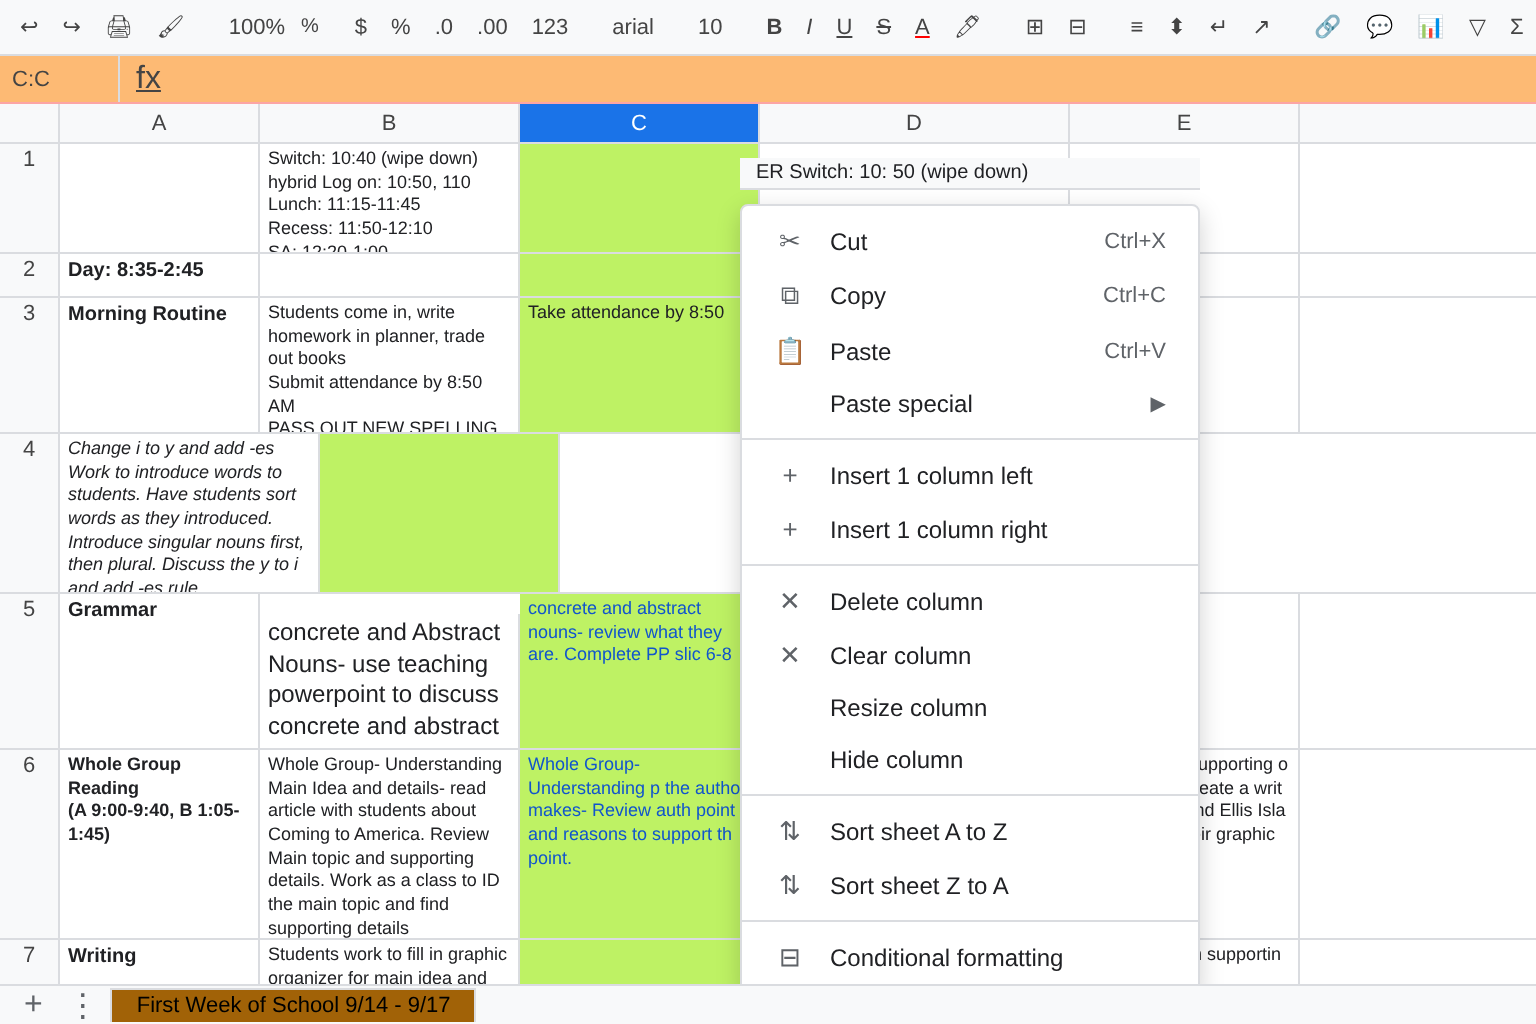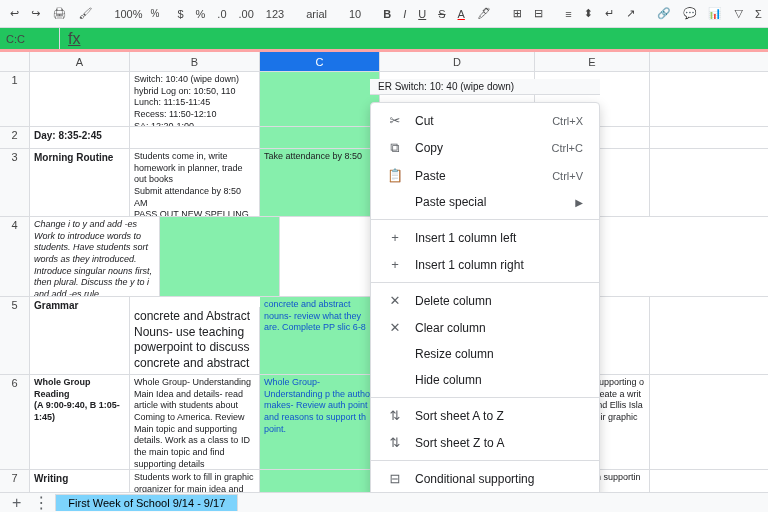--- a/index.html
+++ b/index.html
@@ -24,22 +24,22 @@
       border-radius: 2px;
       font-size: 11px;
       color: #444;
     }
     .toolbar-sep { width: 1px; height: 16px; background: #dadce0; margin: 0 3px; }
     .toolbar-pct { font-size: 11px; color: #444; padding: 0 4px; }
 
     
     #formula-bar {
       height: 24px;
-      background: #22c55e;
-      border-bottom: 3px solid #fca5a5;
+      background: #fdba74;
+      border-bottom: 1px solid #fca5a5;
       display: flex;
       align-items: center;
       font-size: 11px;
     }
     #cell-ref {
       width: 60px;
       border-right: 1px solid #dadce0;
       padding: 0 6px;
       font-size: 11px;
       color: #444;
@@ -121,21 +121,21 @@
       font-size: 10px;
       color: #202124;
       overflow: hidden;
       vertical-align: top;
       position: relative;
       flex-shrink: 0;
       white-space: pre-wrap;
       line-height: 1.3;
     }
     .cell.col-c {
-      background: #86efac;
+      background: #bef264;
     }
     .cell-bold { font-weight: bold; }
     .cell-italic { font-style: italic; }
 
     
     #context-menu {
       position: absolute;
       left: 370px;
       top: 50px;
       width: 230px;
@@ -184,21 +184,21 @@
       background: #f8f9fa;
       border-top: 1px solid #dadce0;
       display: flex;
       align-items: center;
       font-size: 11px;
       padding: 0 6px;
     }
     .sheet-tab {
       padding: 2px 12px;
       border: 1px solid #dadce0;
-      background: #7dd3fc;
+      background: #a16207;
       font-size: 11px;
       cursor: pointer;
       border-bottom: none;
     }
     .sheet-tab-add {
       background: none;
       border: none;
       cursor: pointer;
       font-size: 16px;
       color: #5f6368;
@@ -350,21 +350,21 @@
       <div class="cell cell-bold" style="width:100px;">Writing</div>
       <div class="cell" style="width:130px;font-size:9px;">Students work to fill in graphic organizer for main idea and details</div>
       <div class="cell col-c" style="width:120px;"></div>
       <div class="cell" style="width:155px;font-size:9px;">Students work to support the points the author is trying to make using the text from the previous day.</div>
       <div class="cell" style="width:115px;font-size:9px;">Students wo on supportin conventions.</div>
     </div>
 
   </div>
 
   <div class="popup-header">
-    <span>ER Switch: 10: 40 (wipe down)</span>
+    <span>ER Switch: 10: 50 (wipe down)</span>
   </div>
 
   <div id="context-menu">
     <div class="menu-item">
       <span class="menu-icon">✂</span>
       <span>Cut</span>
       <span class="shortcut">Ctrl+X</span>
     </div>
     <div class="menu-item">
       <span class="menu-icon">⧉</span>
@@ -411,21 +411,21 @@
       <span class="menu-icon">⇅</span>
       <span>Sort sheet A to Z</span>
     </div>
     <div class="menu-item">
       <span class="menu-icon">⇅</span>
       <span>Sort sheet Z to A</span>
     </div>
     <div class="menu-sep"></div>
     <div class="menu-item">
       <span class="menu-icon">⊟</span>
-      <span>Conditional supporting</span>
+      <span>Conditional formatting</span>
     </div>
 
   </div>
 
 </div>
 
 <div id="tab-bar">
   <button class="sheet-tab-add">+</button>
   <button class="sheet-tab-add">⋮</button>
   <div class="sheet-tab">First Week of School 9/14 - 9/17</div>

